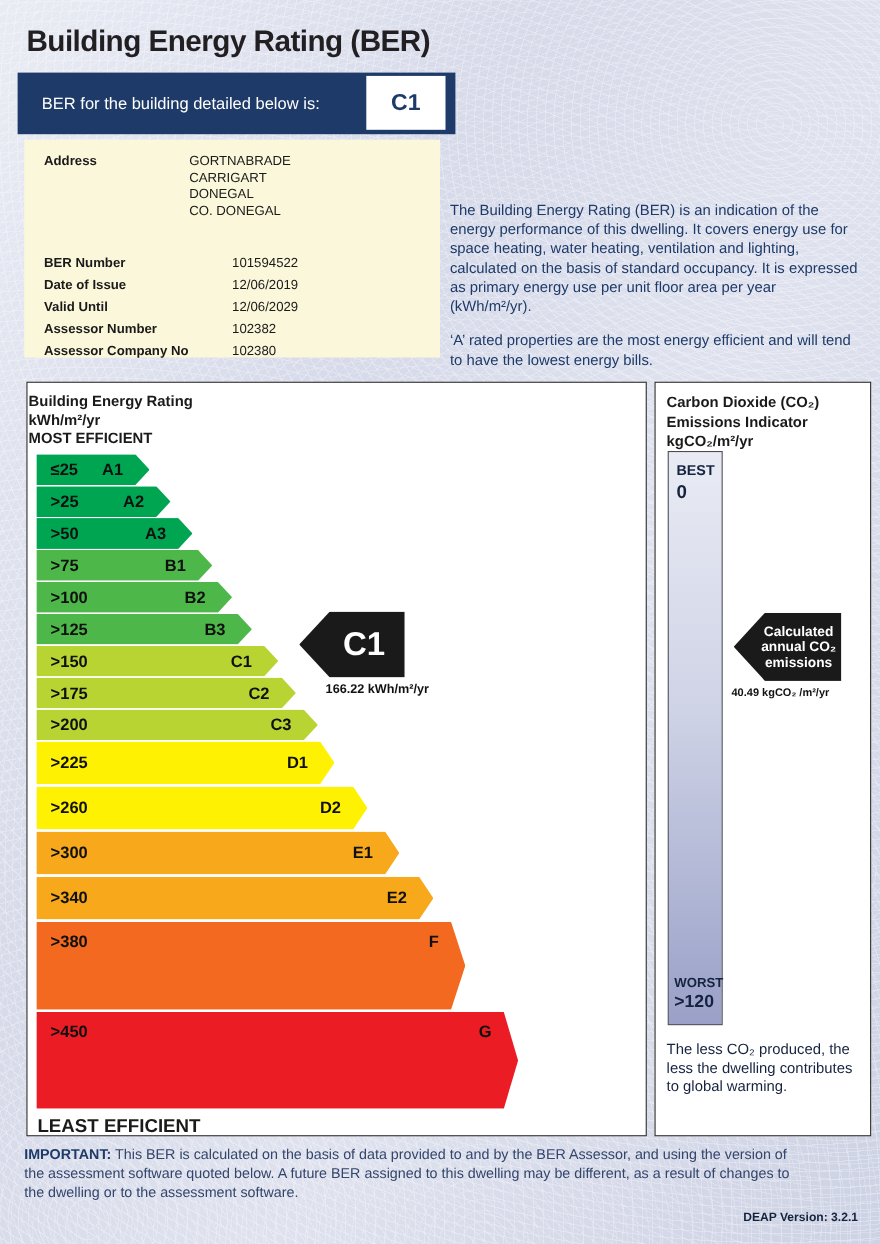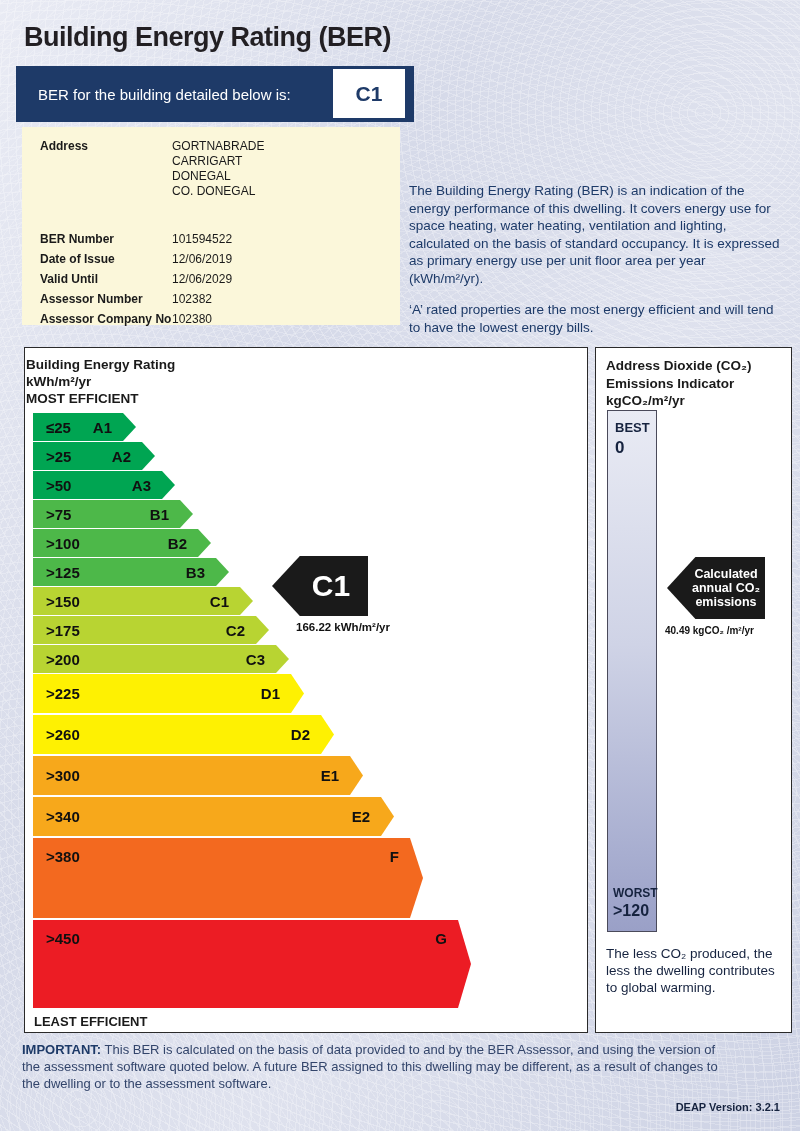--- a/index.html
+++ b/index.html
@@ -38,21 +38,21 @@
   }
 
   .address-panel{
     left:22px;top:127px;width:378px;height:198px;background:#fbf7da;
     padding:12px 18px;box-sizing:border-box;font-size:12px;color:#1a1a1a;
   }
   .addr-grid{display:grid;grid-template-columns:132px 1fr;}
   .addr-label{font-weight:bold;}
   .addr-lines div{line-height:15px;}
   .detail-rows{margin-top:30px;}
-  .detail-row{display:grid;grid-template-columns:132px 1fr;line-height:20px;}
+  .detail-row{display:grid;grid-template-columns:132px 1fr;line-height:20px;gap:39px;}
   .detail-row .lbl{font-weight:bold;}
 
   .description{
     left:409px;top:140px;width:372px;color:#1d3a68;font-size:13.5px;line-height:17.5px;margin-top:42px;
   }
   .description p{margin:0 0 14px 0;}
 
   .panel{
     background:#ffffff;border:1px solid #2a2a2a;box-sizing:border-box;position:absolute;
   }
@@ -62,21 +62,21 @@
   .chart-header{padding:8px 0 0 1px;font-size:13.5px;font-weight:bold;color:#1a1a1a;line-height:17px;}
   .bands{margin:6px 0 0 8px;}
   .band{
     position:relative;display:flex;justify-content:space-between;align-items:center;
     padding:0 24px 0 13px;box-sizing:border-box;margin-bottom:1px;
     clip-path:polygon(0 0, calc(100% - 13px) 0, 100% 50%, calc(100% - 13px) 100%, 0 100%);
     font-weight:bold;font-size:15px;color:#101010;
   }
   .band.mid{margin-bottom:2px;}
   .band.tall{align-items:flex-start;padding-top:10px;margin-bottom:2px;}
-  .least-label{margin:6px 0 0 9px;font-size:13px;font-weight:bold;color:#1a1a1a;}
+  .least-label{margin:6px 0 0 9px;font-size:17px;font-weight:bold;color:#1a1a1a;}
 
   .pointer{
     position:absolute;background:#1a1a1a;color:#ffffff;
     clip-path:polygon(0 50%, 29% 0, 100% 0, 100% 100%, 29% 100%);
     display:flex;align-items:center;justify-content:center;text-align:center;
   }
   .rating-pointer{left:247px;top:208px;width:96px;height:60px;font-size:30px;font-weight:bold;padding-left:22px;box-sizing:border-box;}
   .rating-pointer-value{left:271px;top:273px;font-size:11.5px;font-weight:bold;color:#111;white-space:nowrap;}
 
   .co2-header{padding:9px 0 0 10px;font-size:13.5px;font-weight:bold;color:#1a1a1a;line-height:17.5px;}
@@ -220,21 +220,21 @@
   <div class="least-label">LEAST EFFICIENT</div>
 
   <div class="pointer rating-pointer">
     <span>C1</span>
   </div>
   <div class="abs rating-pointer-value">166.22 kWh/m²/yr</div>
 </div>
 
 <div class="panel co2-panel">
   <div class="co2-header">
-    <div>Address Dioxide (CO₂)</div>
+    <div>Carbon Dioxide (CO₂)</div>
     <div>Emissions Indicator</div>
     <div>kgCO₂/m²/yr</div>
   </div>
   <div class="abs co2-bar"></div>
   <div class="abs co2-best-label">BEST</div>
   <div class="abs co2-best-value">0</div>
   <div class="abs co2-worst-label">WORST</div>
   <div class="abs co2-worst-value">&gt;120</div>
 
   <div class="pointer co2-pointer">

